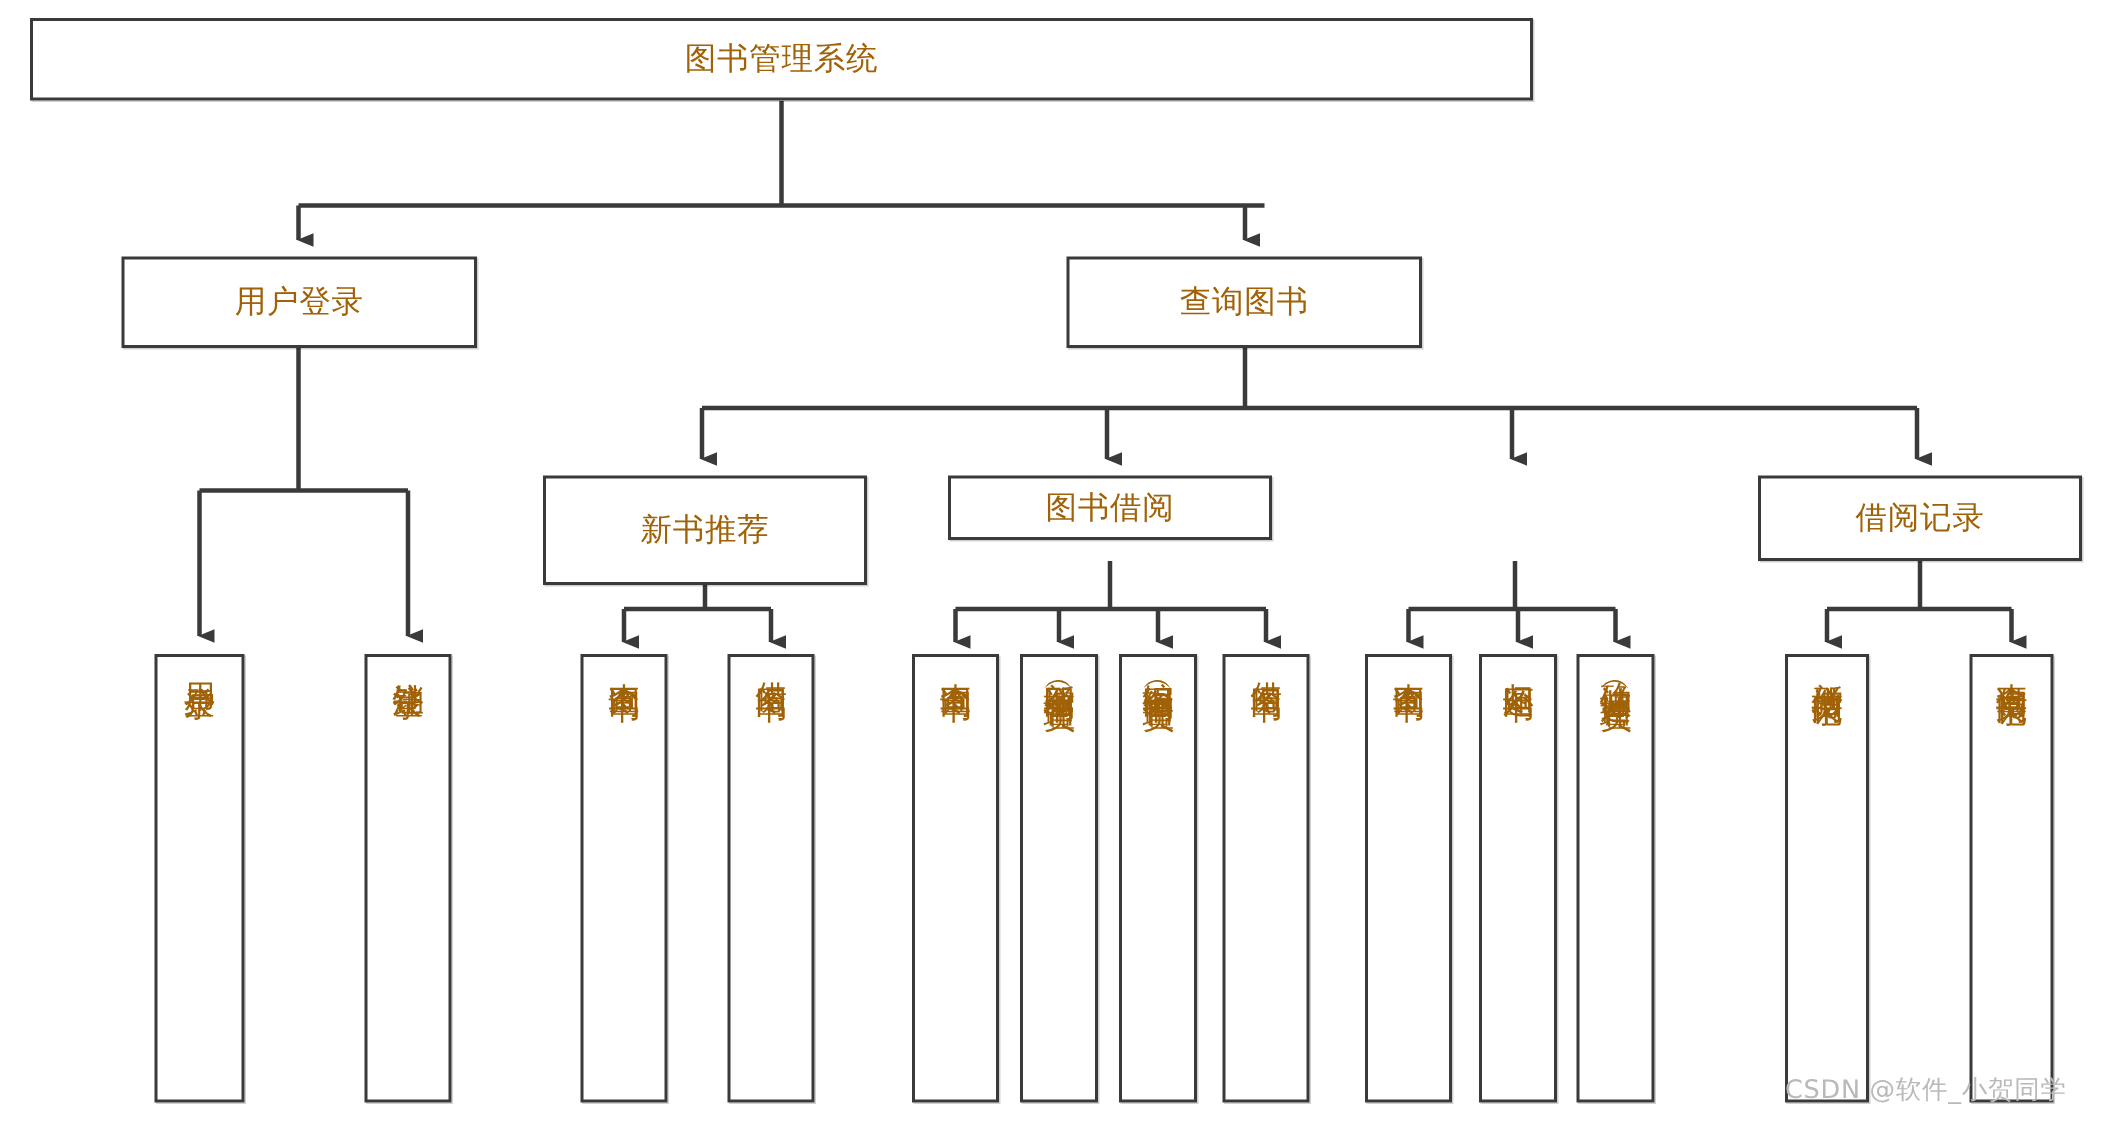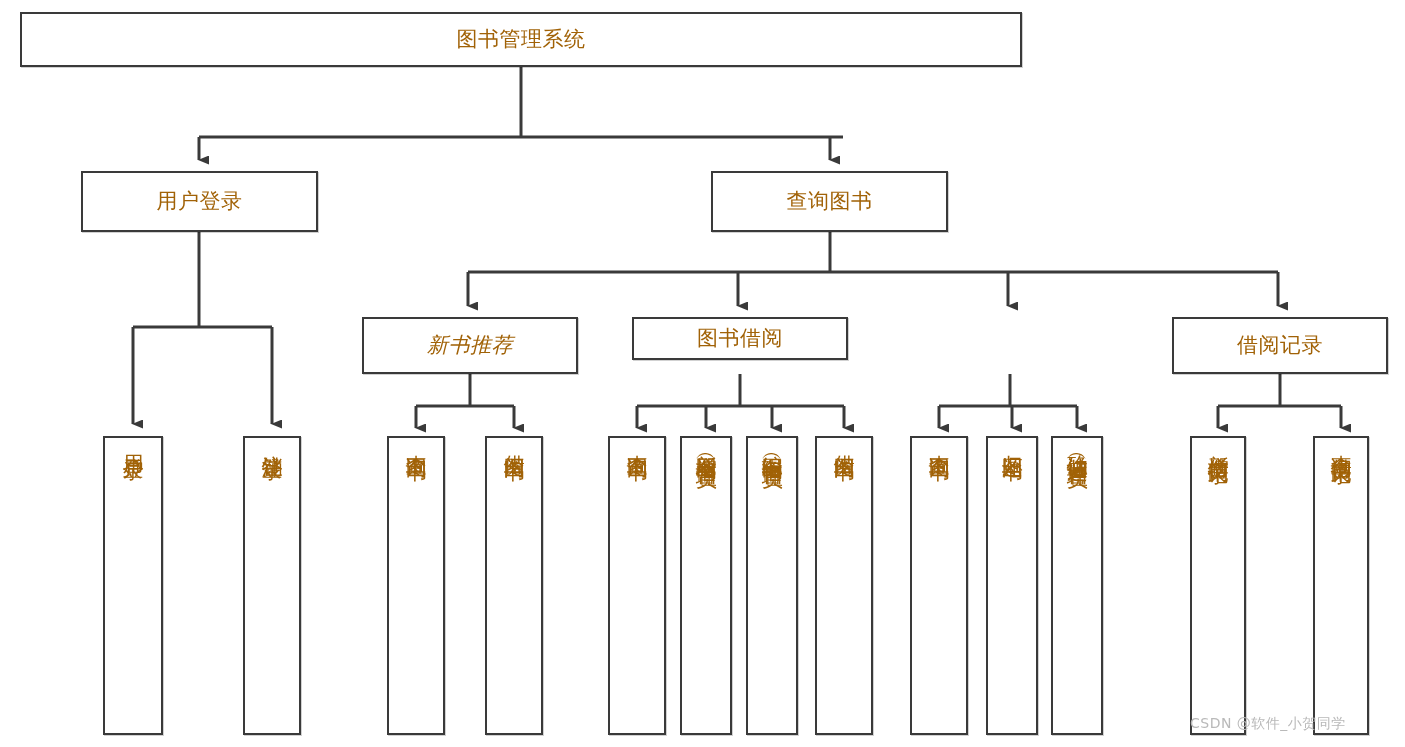--- a/index.html
+++ b/index.html
@@ -51,21 +51,21 @@
     writing-mode: vertical-rl;
     text-orientation: upright;
     font-size: 21px;
     line-height: 1.35;
     letter-spacing: 2px;
     white-space: normal;
     margin: 0 auto;
   }
   .watermark {
     position: absolute;
-    font-size: 14px;
+    font-size: 17px;
     color: #b9b9b9;
     letter-spacing: 0.5px;
     white-space: nowrap;
     user-select: none;
   }
 </style>
 </head>
 <body>
 
 <div id="diagram-root">
@@ -124,21 +124,21 @@
     <span class="label">图书管理系统</span>
   </div>
 
   <div class="node" id="node-user-login" style="left: 81px; top: 171px; width: 237px; height: 61px;">
     <span class="label">用户登录</span>
   </div>
   <div class="node" id="node-book-manage" style="left: 711px; top: 171px; width: 237px; height: 61px;">
     <span class="label">查询图书</span>
   </div>
 
-  <div class="node" id="node-new-book-rec" style="left: 362px; top: 317px; width: 216px; height: 57px; font-style: italic;">
+  <div class="node" id="node-new-book-rec" style="left: 362px; top: 317px; width: 216px; height: 73px;">
     <span class="label">新书推荐</span>
   </div>
   <div class="node" id="node-book-borrow" style="left: 632px; top: 317px; width: 216px; height: 43px;">
     <span class="label">图书借阅</span>
   </div>
   <div class="node" id="node-borrow-record" style="left: 1172px; top: 317px; width: 216px; height: 57px; align-items: center;">
     <span class="label">借阅记录</span>
   </div>
 
   <div class="node vertical" id="leaf-0" style="left: 103px; top: 436px; width: 60px; height: 299px;">

